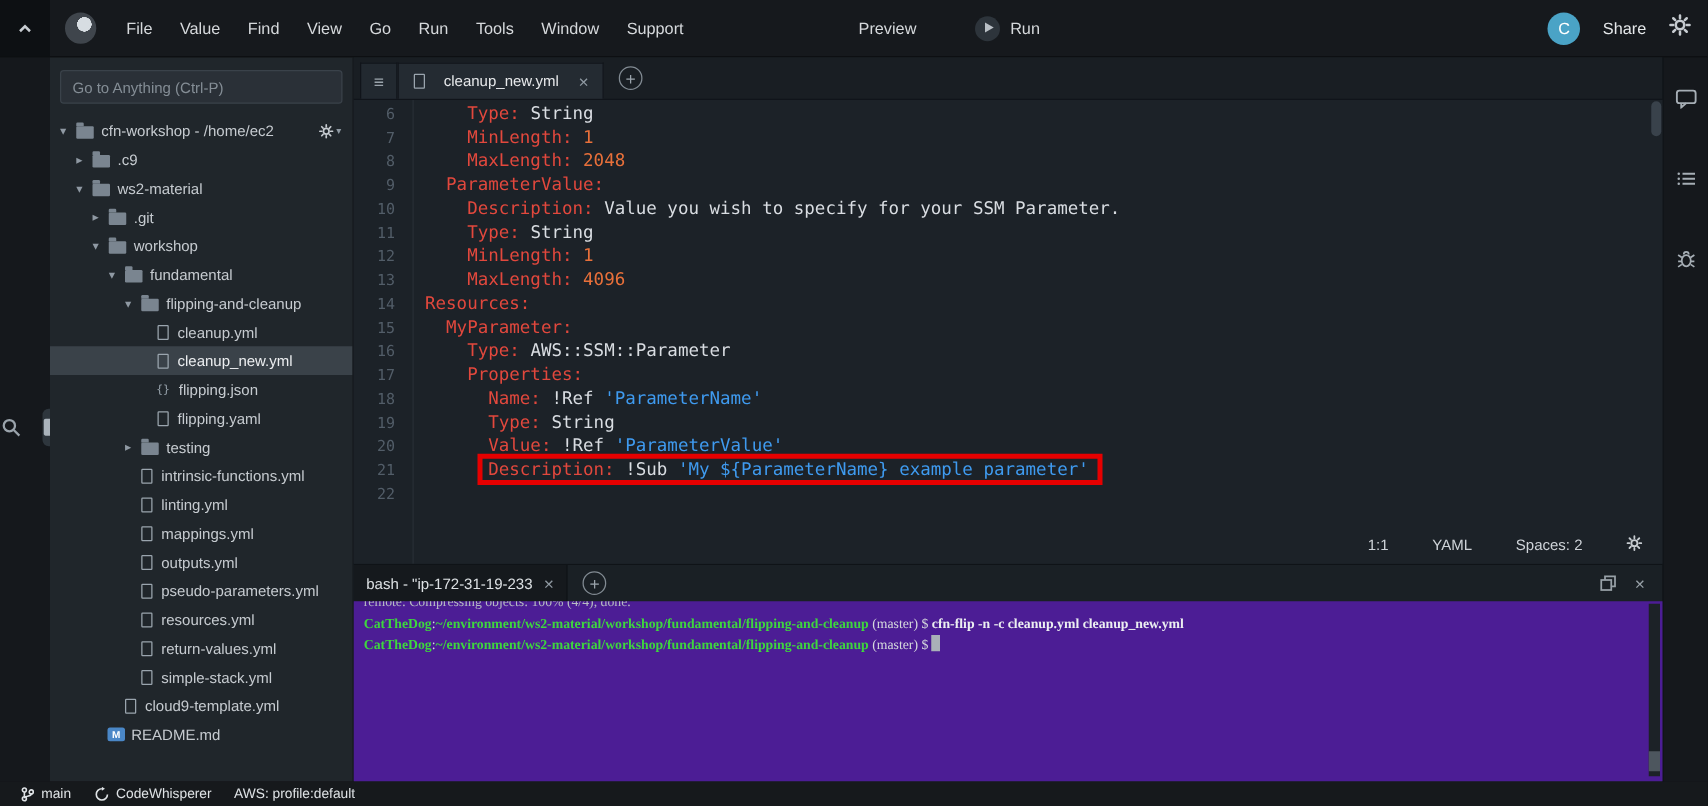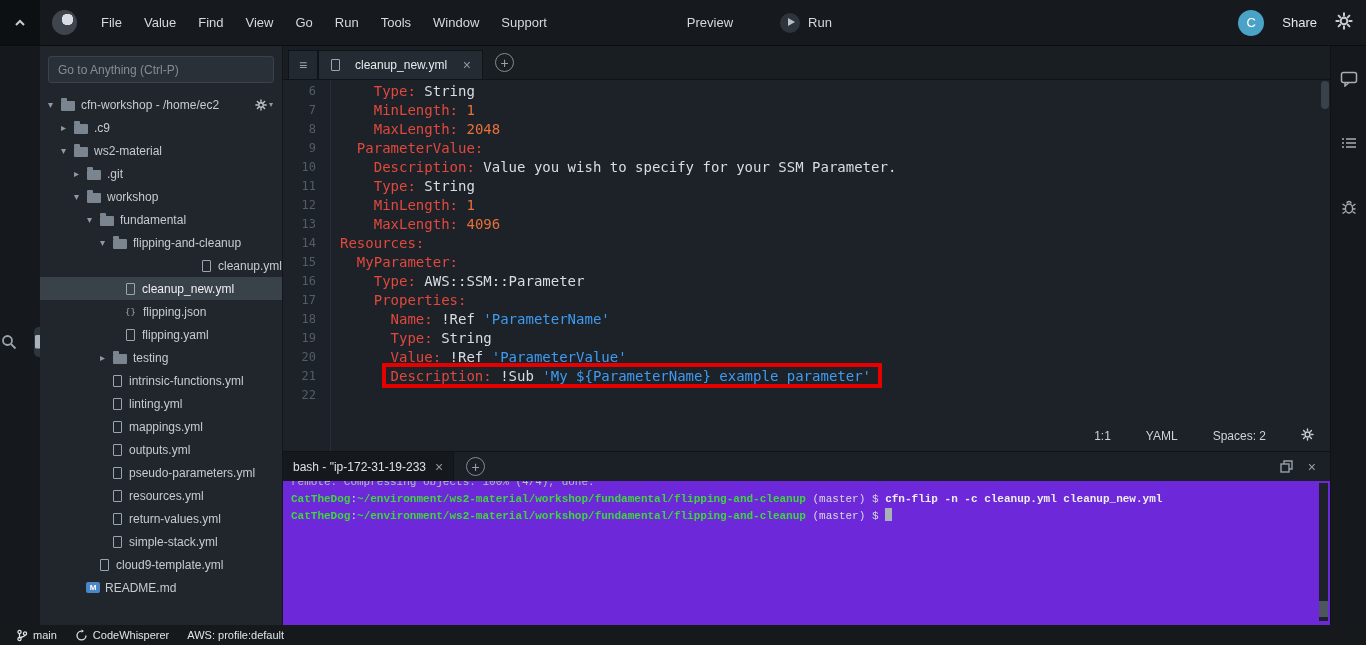--- a/index.html
+++ b/index.html
@@ -99,22 +99,22 @@
   .estatus { position:absolute; right:16px; bottom:7px; display:flex; gap:35px;
              align-items:center; color:#ced3d8; font-size:12px; }
 
   
   .ttabbar { height:30px; background:#1a2025; border-top:1px solid #0f1317;
              display:flex; align-items:stretch; }
   .ttab { background:#15191d; padding:0 10px; display:flex; align-items:center; gap:9px;
           color:#dde1e4; font-size:12px; border-right:1px solid #0f1317; }
   .tt-right { margin-left:auto; display:flex; align-items:center; gap:15px;
               padding-right:14px; color:#98a1a8; font-size:14px; }
-  .terminal { height:144px; background:#6d28d9; position:relative; overflow:hidden;
-              font-family:Liberation Mono, monospace; font-size:11px; line-height:17px;
+  .terminal { height:144px; background:#4c1d95; position:relative; overflow:hidden;
+              font-family:Liberation Serif, serif; font-size:11px; line-height:17px;
               padding:0 8px; }
   .tlines { margin-top:-7px; white-space:pre; }
   .tline { height:17px; color:#d6dadd; }
   .t-green { color:var(--terminal-prompt,#3ed63e); font-weight:bold; }
   .t-dim { color:#b6bcc2; }
   .t-cmd { color:#eceff1; font-weight:bold; }
   .cursor { display:inline-block; width:7px; height:13px; background:#a9b1b8;
             vertical-align:-2px; }
   .tscroll { position:absolute; right:2px; top:2px; bottom:4px; width:9px; background:#1c2227; }
   .tscroll .thumb { position:absolute; bottom:4px; height:16px; width:9px; background:#4d565e; }
@@ -230,21 +230,21 @@
         <div class="tree-row" style="padding-left: 47px;">
           <span class="arrow">▾</span>
           <span class="ico folder"></span>
           <span>fundamental</span>
         </div>
         <div class="tree-row" style="padding-left: 60px;">
           <span class="arrow">▾</span>
           <span class="ico folder"></span>
           <span>flipping-and-cleanup</span>
         </div>
-        <div class="tree-row" style="padding-left: 73px; justify-content: flex-end;">
+        <div class="tree-row" style="padding-left: 73px;">
           <span class="fspace"></span>
           <span class="ico file"></span>
           <span>cleanup.yml</span>
         </div>
         <div class="tree-row selected" style="padding-left: 73px;">
           <span class="fspace"></span>
           <span class="ico file"></span>
           <span>cleanup_new.yml</span>
         </div>
         <div class="tree-row" style="padding-left: 73px;">

